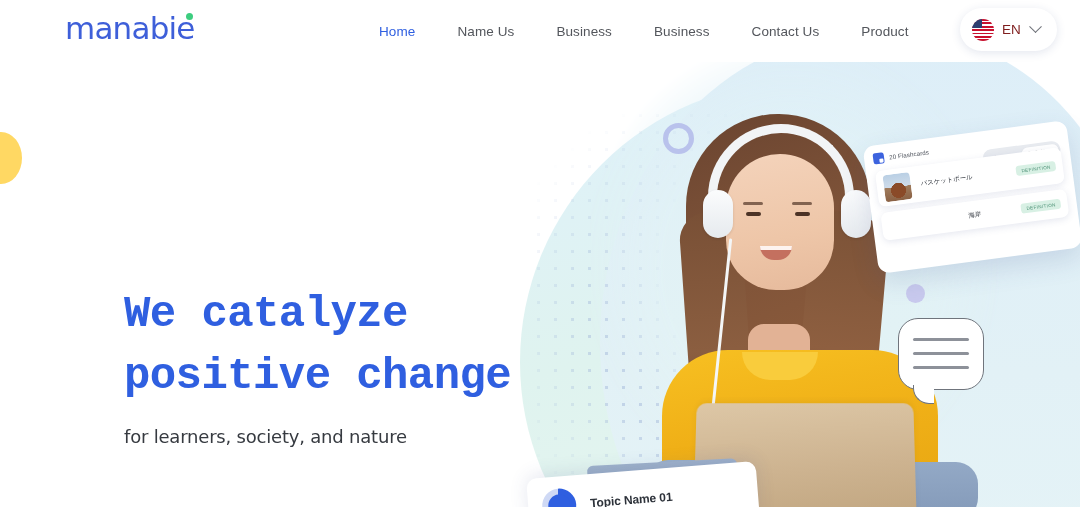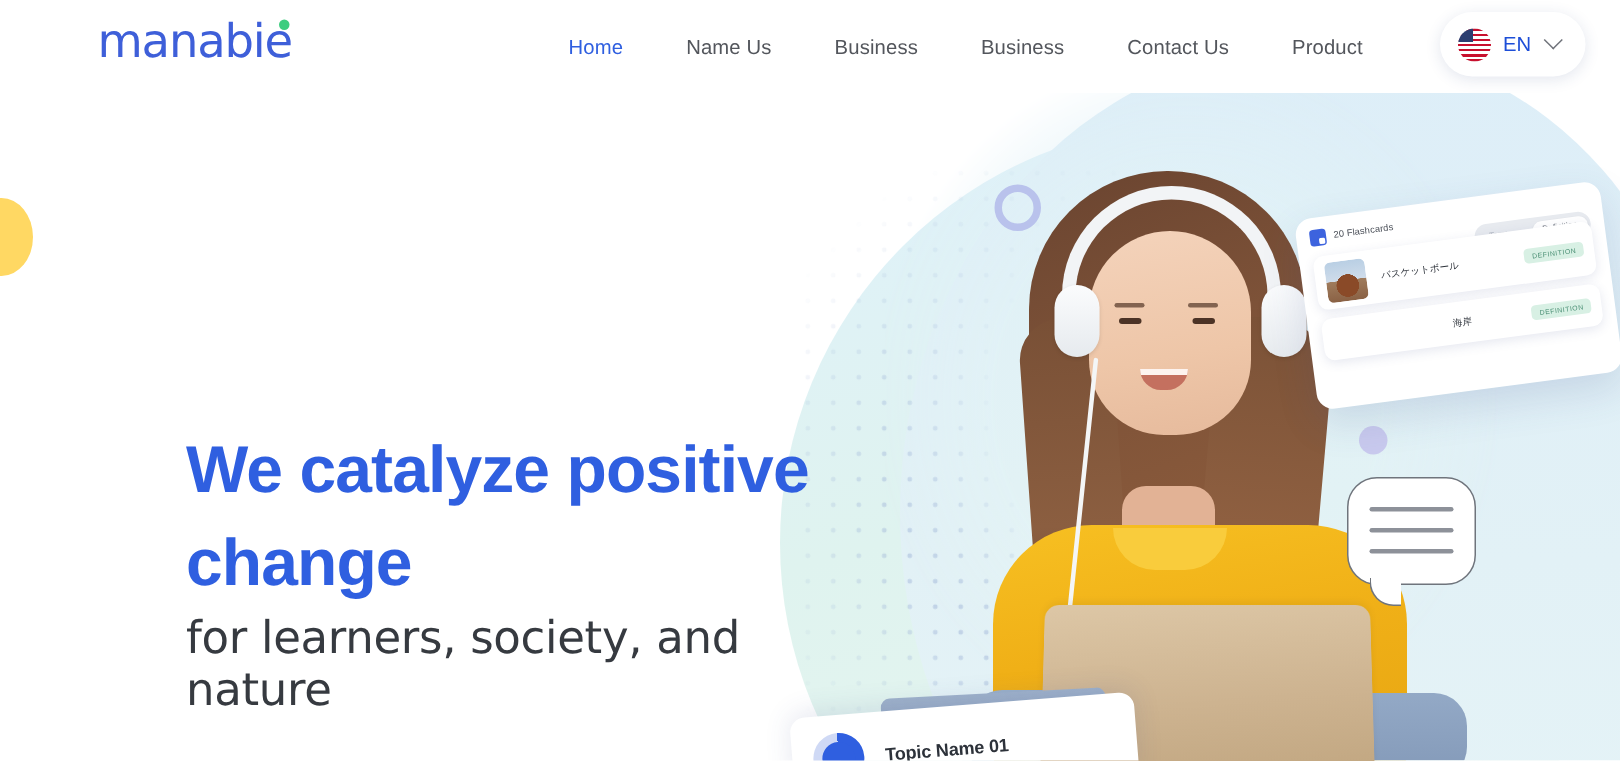--- a/index.html
+++ b/index.html
@@ -60,21 +60,21 @@
     background: repeating-linear-gradient(
       to bottom,
       #c8102e 0, #c8102e 1.7px,
       #ffffff 1.7px, #ffffff 3.4px
     );
   }
   .flag .canton {
     position: absolute; left: 0; top: 0; width: 10px; height: 9px;
     background: #2c3e70;
   }
-  .lang-label { font-size: 13.5px; color: #1d4ed8; }
+  .lang-label { font-size: 13.5px; color: #7f1d1d; }
   .chev {
     width: 9px; height: 9px; margin-left: 2px;
     border-right: 1.6px solid #70737a; border-bottom: 1.6px solid #70737a;
     transform: rotate(45deg) translate(-2px,-2px);
   }
 
   
   .hero { position: absolute; top: 62px; left: 0; width: 1080px; height: 445px; overflow: hidden; }
 
   .blob-big {
@@ -229,24 +229,25 @@
     border-radius: 10px 10px 4px 4px;
     transform: perspective(400px) rotateX(6deg);
     box-shadow: 0 -2px 6px rgba(0,0,0,0.06);
   }
 
   
   .copy { position: absolute; left: 124px; top: 283px; width: 470px; z-index: 30; }
   .headline {
     font-size: 44px; font-weight: 700; line-height: 1.42;
     color: #2f5fe0; letter-spacing: -0.6px;
-    font-family: Liberation Sans, sans-serif;
+    font-family: Liberation Mono, monospace;
   }
   .subhead {
-    font-size: 30px; color: #363a40; letter-spacing: -0.2px;
+    margin-top: 18px;
+    font-size: 18px; color: #363a40; letter-spacing: -0.2px;
     font-family: "DejaVu Sans", sans-serif;
   }
 
   
   .flashcard {
     position: absolute; left: 870px; top: 133px;
     width: 205px; height: 128px;
     background: #ffffff;
     border-radius: 11px;
     box-shadow: 0 10px 26px rgba(60,80,140,0.16);

